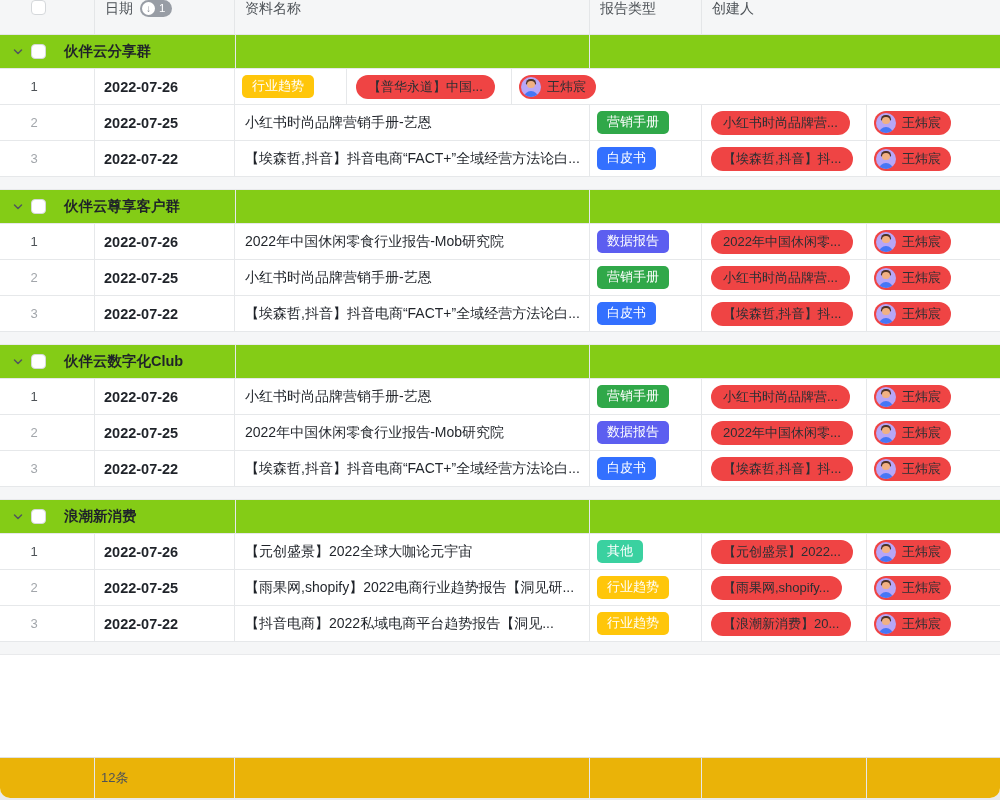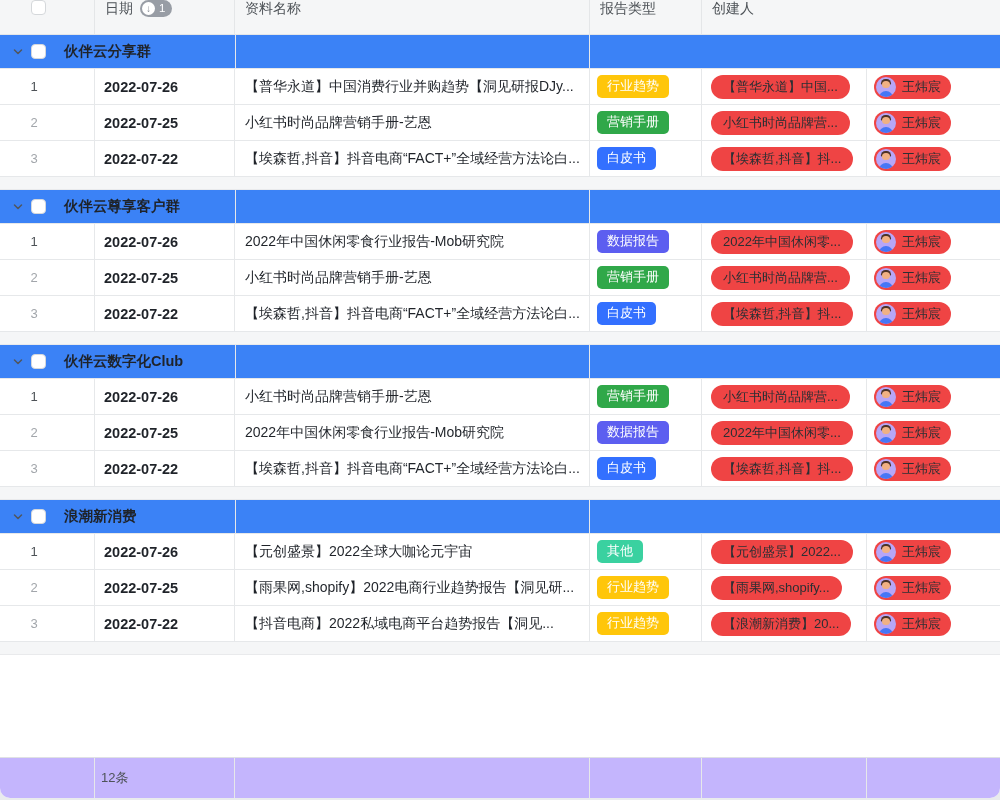--- a/index.html
+++ b/index.html
@@ -19,21 +19,21 @@
   .cbx{width:15px;height:15px;border:1.5px solid #d5d8db;border-radius:4px;background:#fff;
     box-sizing:border-box;flex:none;}
   .chev{width:14px;height:14px;display:flex;align-items:center;justify-content:center;flex:none;}
   
   .sortbadge{display:inline-flex;align-items:center;gap:4px;background:#989da5;border-radius:9px;
     padding:2px 7px 2px 2px;margin-left:7px;}
   .sortbadge .circ{width:13px;height:13px;border-radius:50%;background:#fff;color:#868c94;
     font-size:10px;line-height:13px;display:flex;align-items:center;justify-content:center;}
   .sortbadge .num{color:#fff;font-size:11.5px;line-height:1;}
   
-  .grow{display:flex;height:33px;flex:none;background:#3b82f6;border-bottom:1px solid #e6e8ea;}
+  .grow{display:flex;height:33px;flex:none;background:#84cc16;border-bottom:1px solid #e6e8ea;}
   .grow .gleft{width:235px;flex:none;display:flex;align-items:center;box-sizing:border-box;padding-left:11px;}
   .grow .gmid{width:355px;flex:none;border-left:1px solid #e6e8ea;border-right:1px solid #e6e8ea;box-sizing:border-box;}
   .grow .gfill{flex:1;}
   .gtitle{font-size:14.5px;font-weight:700;color:#1f2329;margin-left:18px;white-space:nowrap;}
   .grow .cbx{margin-left:6px;}
   
   .drow{display:flex;height:35px;flex:none;background:#fff;border-bottom:1px solid #e6e8ea;}
   .dcell{display:flex;align-items:center;border-right:1px solid #e6e8ea;box-sizing:border-box;
     overflow:hidden;white-space:nowrap;}
   .dcell:last-child{border-right:none;}
@@ -49,21 +49,21 @@
   
   .avatar{width:20px;height:20px;border-radius:50%;background:#b7a6f7;position:relative;
     overflow:hidden;flex:none;}
   .avatar .hair{position:absolute;top:2px;left:5px;width:10px;height:6px;background:#4c3327;border-radius:5px 5px 2px 2px;}
   .avatar .face{position:absolute;top:4px;left:6px;width:8px;height:7.5px;background:#f0b183;border-radius:50%;}
   .avatar .body{position:absolute;bottom:-3px;left:3px;width:14px;height:9px;background:#4676f6;border-radius:7px 7px 0 0;}
   
   .spacer{height:12px;flex:none;background:#f5f6f7;border-bottom:1px solid #e9eaec;}
   .filler{flex:1;background:#fff;}
   
-  .frow{display:flex;height:40px;flex:none;background:#c4b5fd;border-top:1px solid #dfe1e4;}
+  .frow{display:flex;height:40px;flex:none;background:#eab308;border-top:1px solid #dfe1e4;}
   .fcell{display:flex;align-items:center;border-right:1px solid #e6e8ea;box-sizing:border-box;
     font-size:13px;color:#4e5358;padding-left:6px;}
   .fcell:last-child{border-right:none;}
 </style>
 </head>
 <body>
 
 <div class="sheet">
 
   <div class="hrow">
@@ -98,21 +98,20 @@
           </span>
           <span class="cbx"></span>
           <span class="gtitle">伙伴云分享群</span>
         </div>
         <div class="gmid"></div>
         <div class="gfill"></div>
       </div>
       <div class="drow">
         <div class="dcell w0 c-num first">1</div>
         <div class="dcell w1 c-date">2022-07-26</div>
-        <div class="dcell w2 c-name">【普华永道】中国消费行业并购趋势【洞见研报DJy...</div>
         <div class="dcell w3 c-type">
           <span class="tag" style="background: rgb(255, 198, 10);">行业趋势</span>
         </div>
         <div class="dcell w4 c-attach">
           <span class="chip">【普华永道】中国...</span>
         </div>
         <div class="dcell w5 c-creator">
           <span class="chip creator">
             <span class="avatar">
               <span class="hair"></span>

